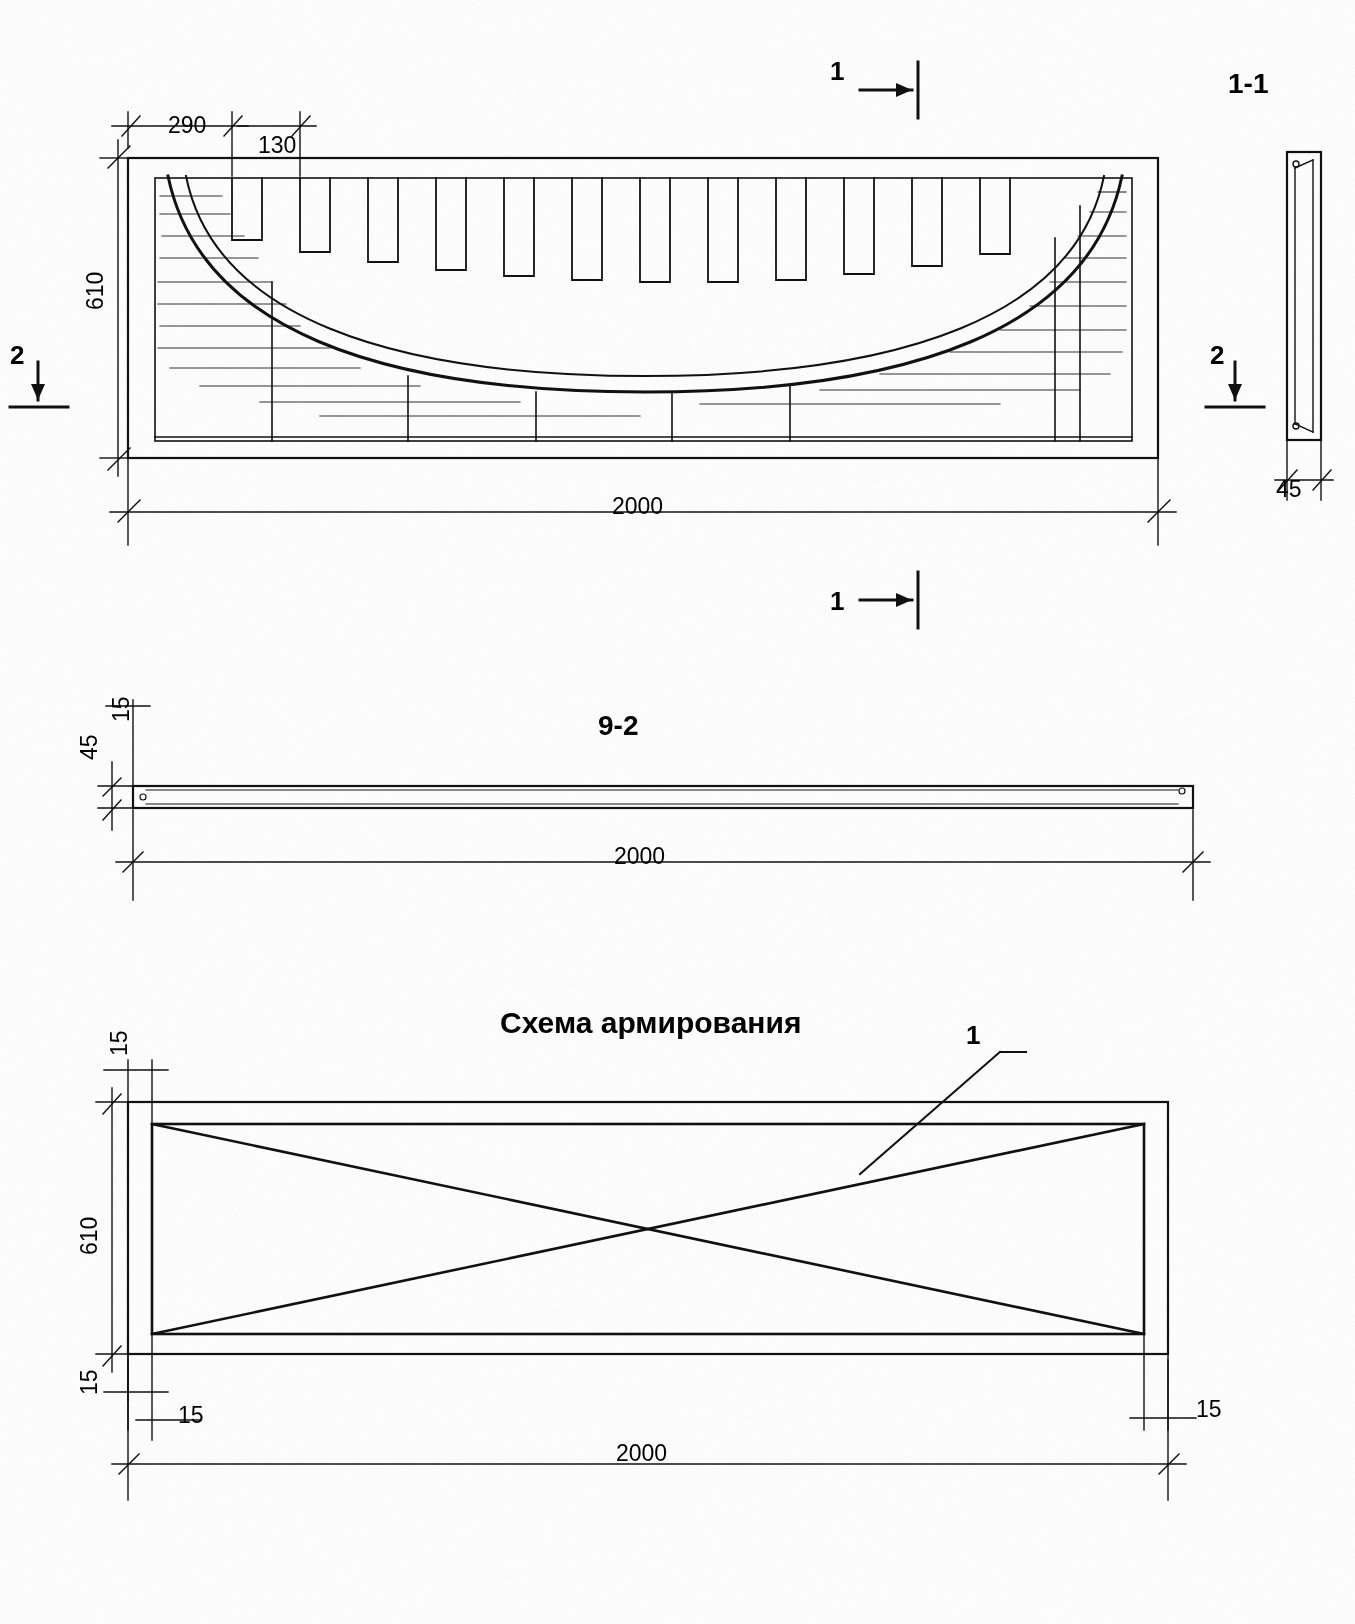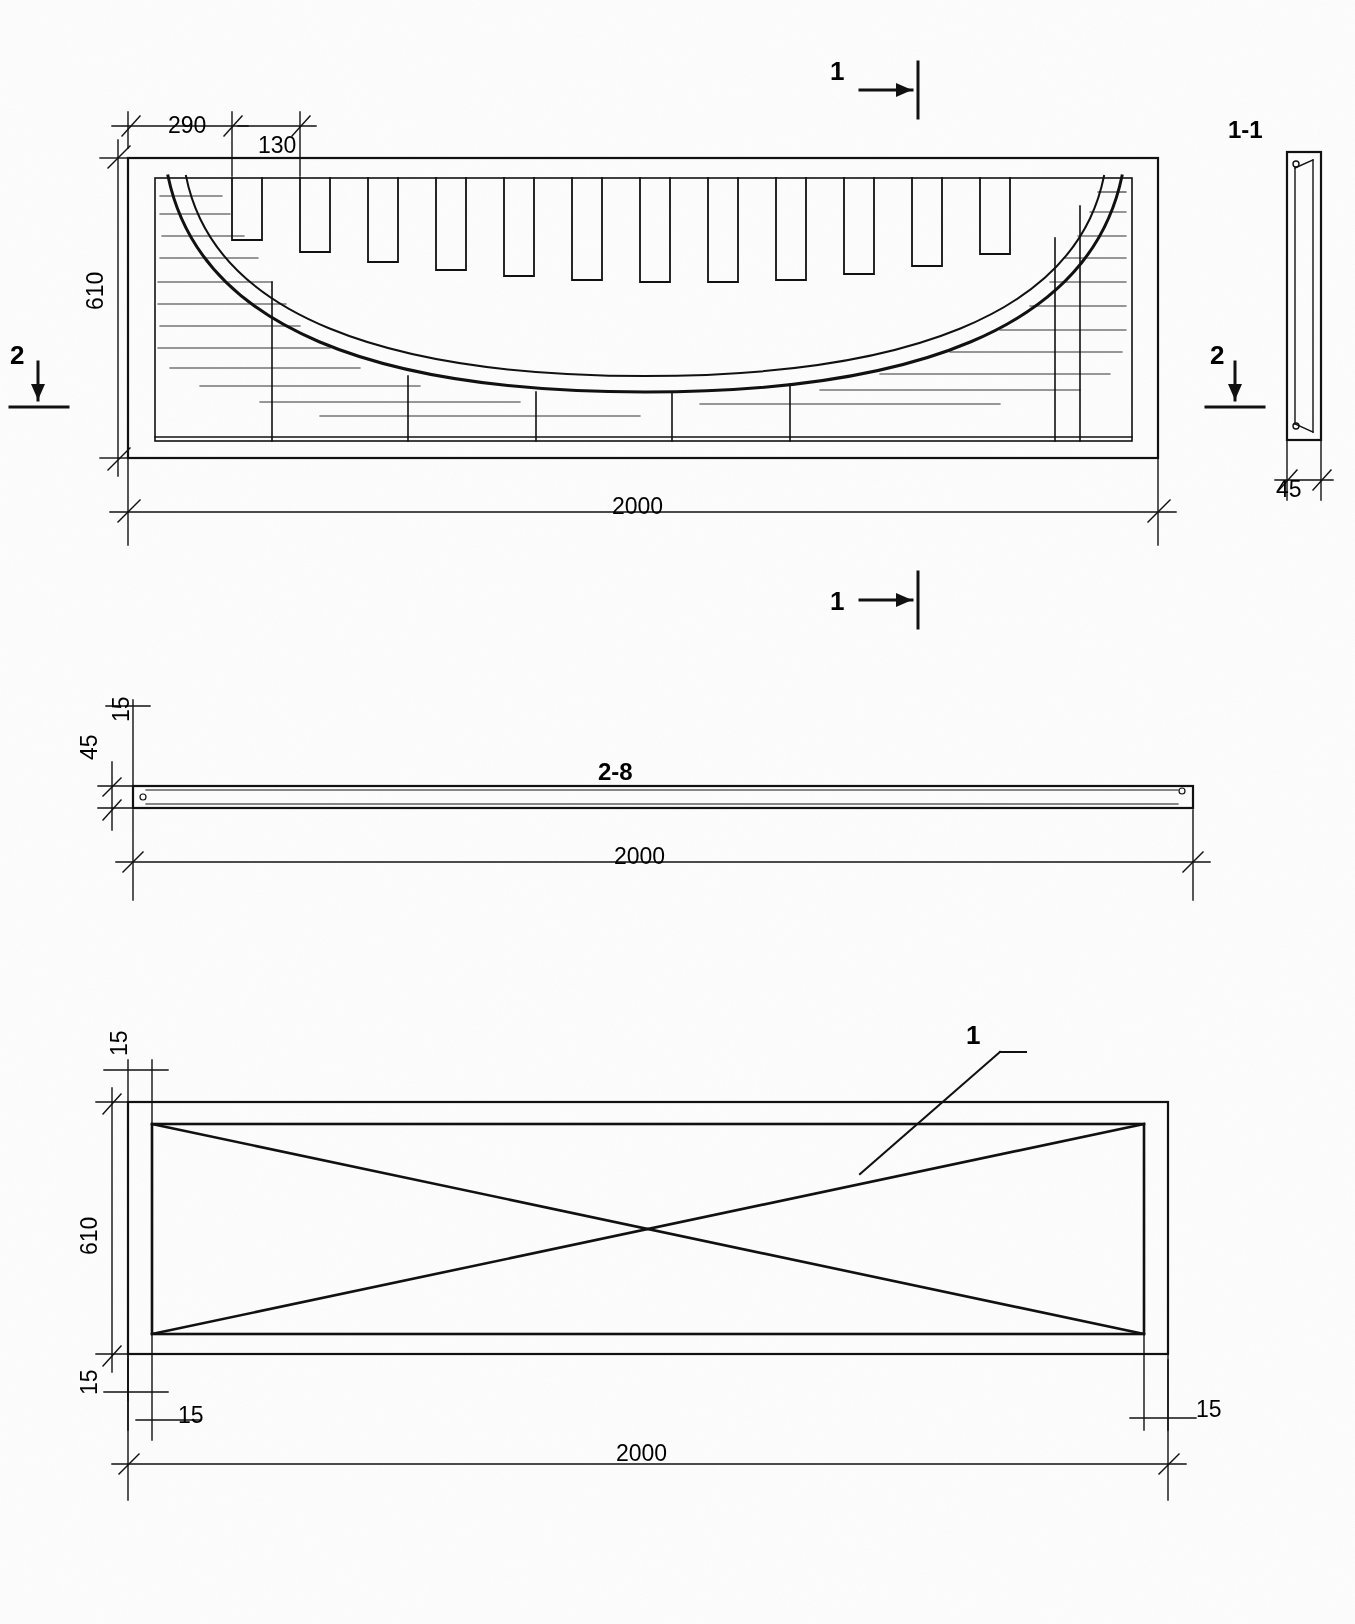--- a/index.html
+++ b/index.html
@@ -39,21 +39,21 @@
   .lbl {
     position: absolute;
     font-family: "Liberation Sans", sans-serif;
     color: #000;
     white-space: nowrap;
     line-height: 1;
   }
   .lbl-dim { font-size: 23px; }
   .lbl-mark { font-size: 26px; font-weight: bold; }
   .lbl-title { font-size: 30px; font-weight: bold; }
-  .lbl-big { font-size: 24px; font-weight: bold; margin-top: 48px; }
+  .lbl-big { font-size: 28px; font-weight: bold; }
   .rot90 { transform: rotate(-90deg); transform-origin: left top; }
 </style>
 </head>
 <body>
 
 <div id="sheet">
 
   <svg class="noise" viewBox="0 0 1355 1624" xmlns="http://www.w3.org/2000/svg">
     <defs>
       <filter id="grain">
@@ -267,25 +267,26 @@
   <div class="lbl lbl-dim" style="left:612px; top:495px;">2000</div>
 
   <div class="lbl lbl-mark" style="left:830px; top:58px;">1</div>
   <div class="lbl lbl-mark" style="left:830px; top:588px;">1</div>
   <div class="lbl lbl-mark" style="left:10px; top:342px;">2</div>
   <div class="lbl lbl-mark" style="left:1210px; top:342px;">2</div>
 
   <div class="lbl lbl-big" style="left:1228px; top:70px;">1-1</div>
   <div class="lbl lbl-dim" style="left:1276px; top:478px;">45</div>
 
-  <div class="lbl lbl-big" style="left:598px; top:712px;">2-8</div>
+  <div class="lbl lbl-big" style="left:598px; top:712px;">9-2</div>
   <div class="lbl lbl-dim rot90" style="left:78px; top:760px;">45</div>
   <div class="lbl lbl-dim rot90" style="left:110px; top:722px;">15</div>
   <div class="lbl lbl-dim" style="left:614px; top:845px;">2000</div>
 
+  <div class="lbl lbl-title" style="left:500px; top:1008px;">Схема армирования</div>
   <div class="lbl lbl-dim rot90" style="left:108px; top:1056px;">15</div>
   <div class="lbl lbl-dim rot90" style="left:78px; top:1255px;">610</div>
   <div class="lbl lbl-dim rot90" style="left:78px; top:1395px;">15</div>
   <div class="lbl lbl-dim" style="left:178px; top:1404px;">15</div>
   <div class="lbl lbl-dim" style="left:1196px; top:1398px;">15</div>
   <div class="lbl lbl-dim" style="left:616px; top:1442px;">2000</div>
   <div class="lbl lbl-mark" style="left:966px; top:1022px;">1</div>
 
 </div>
 

